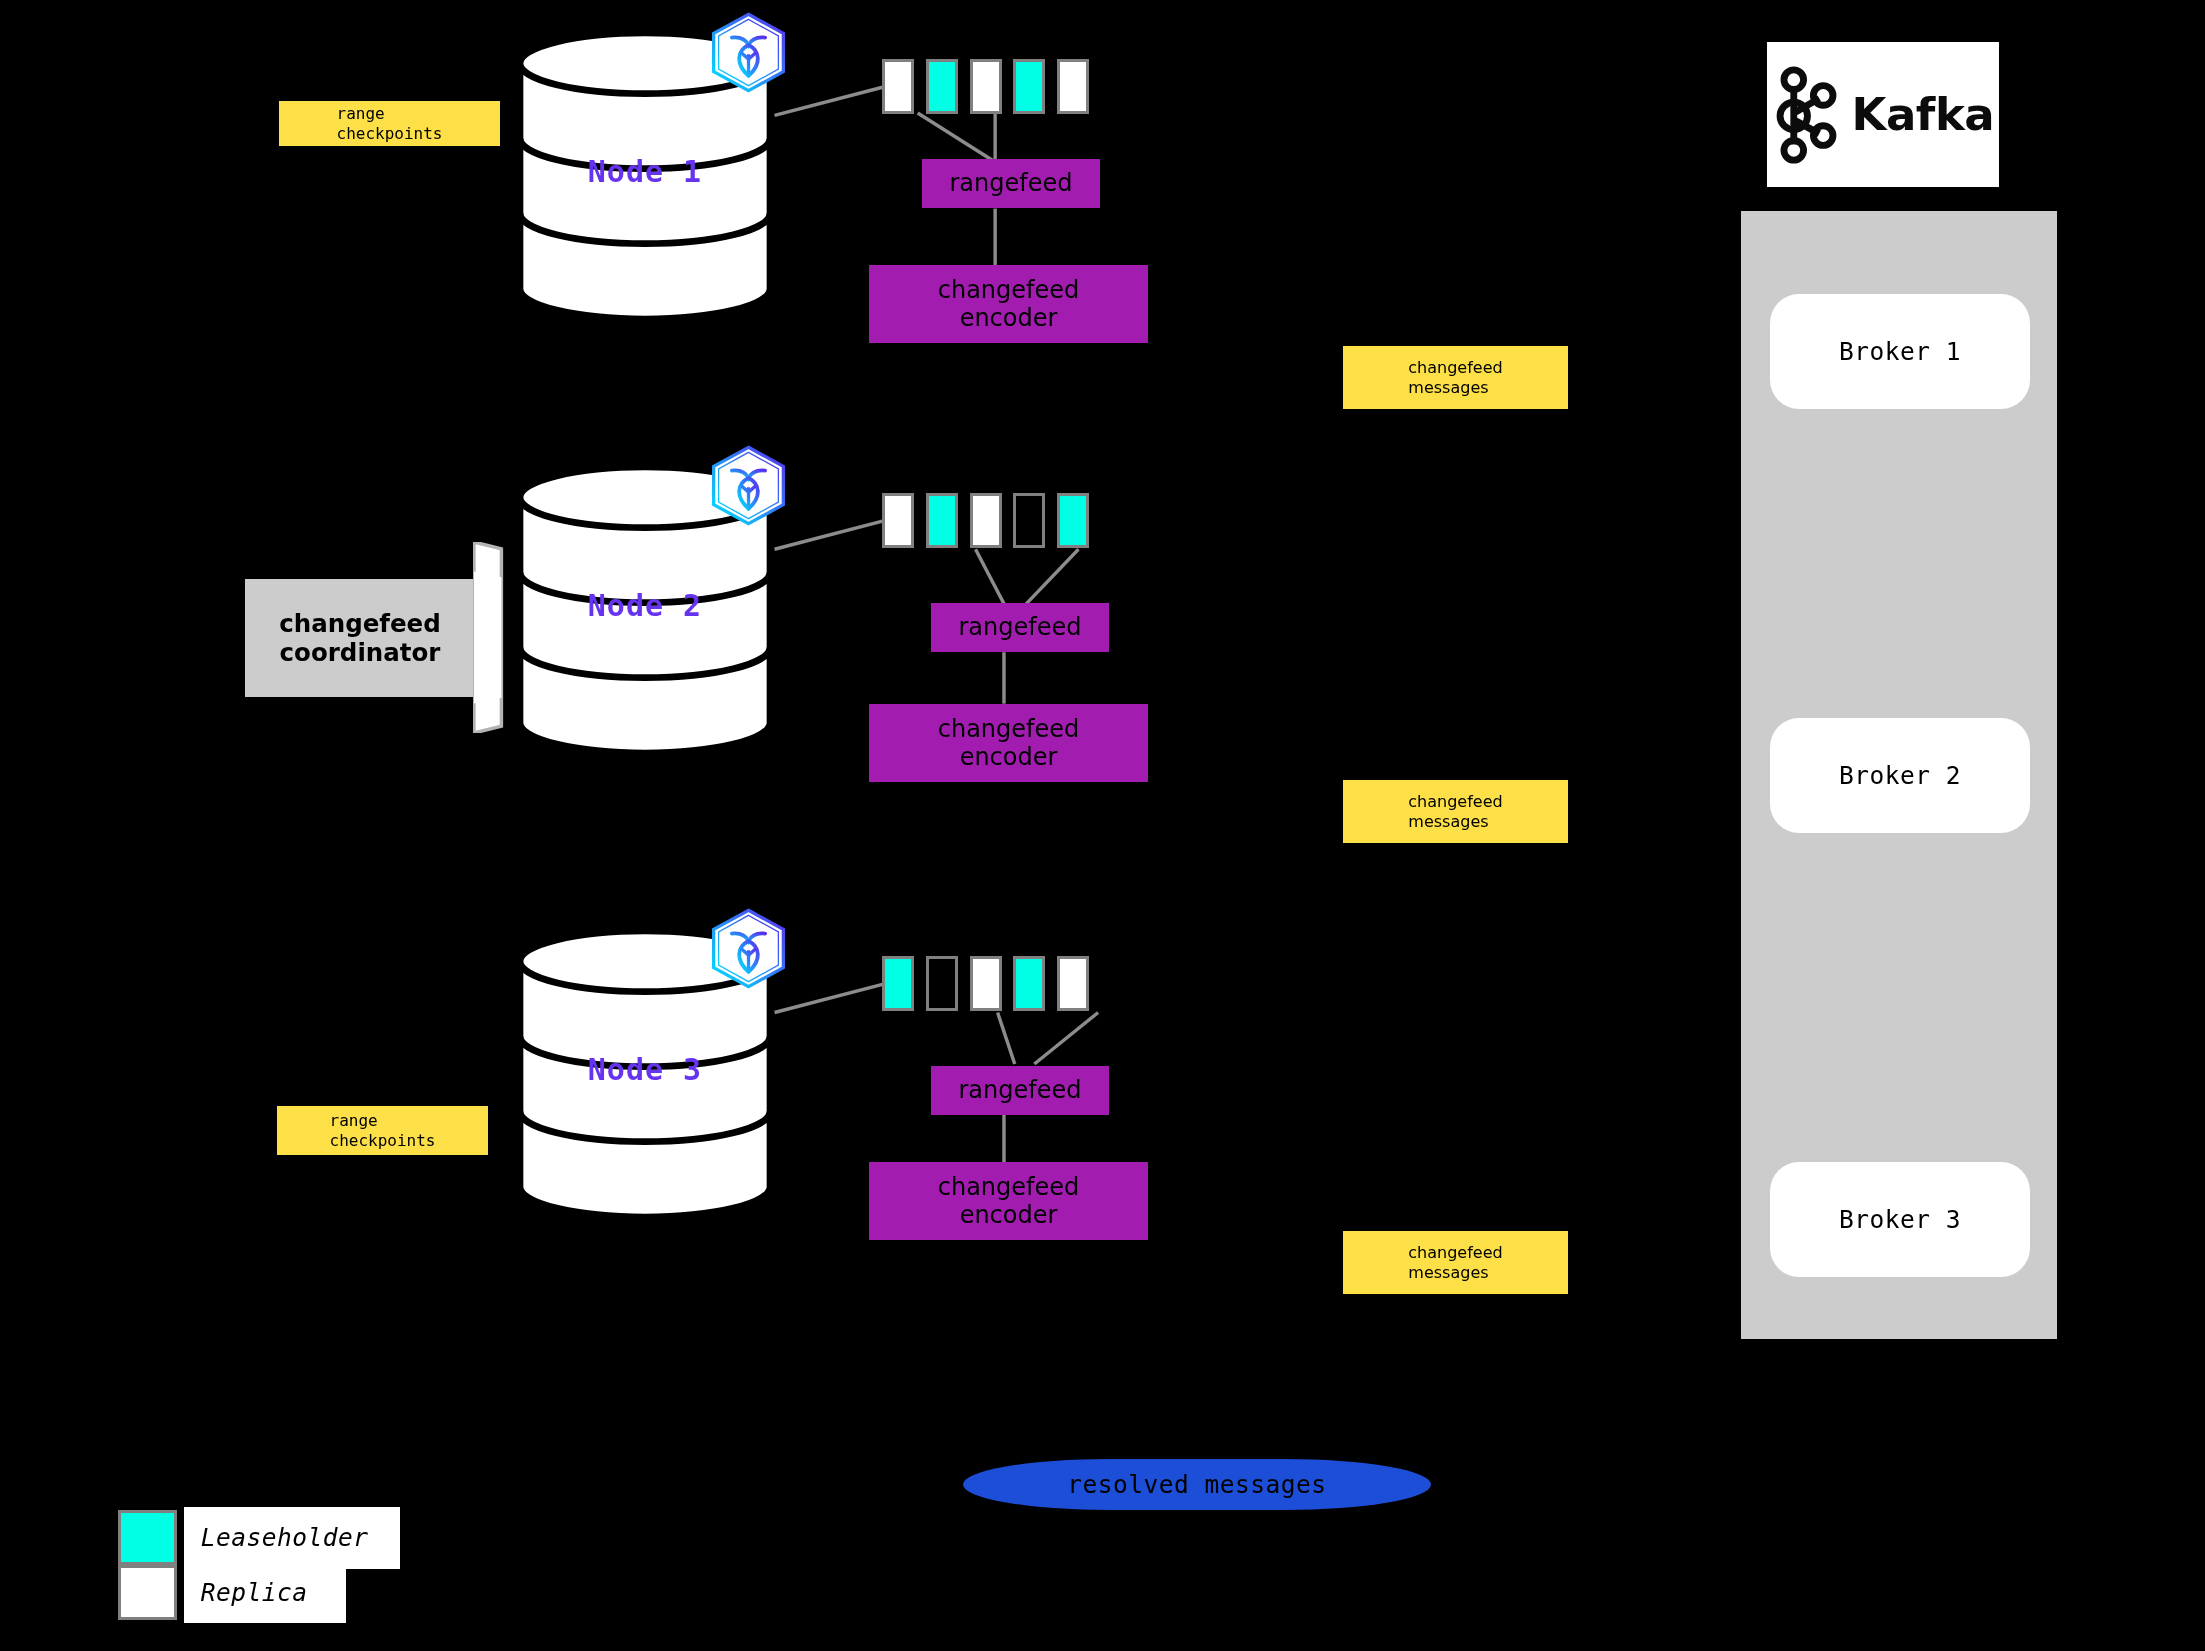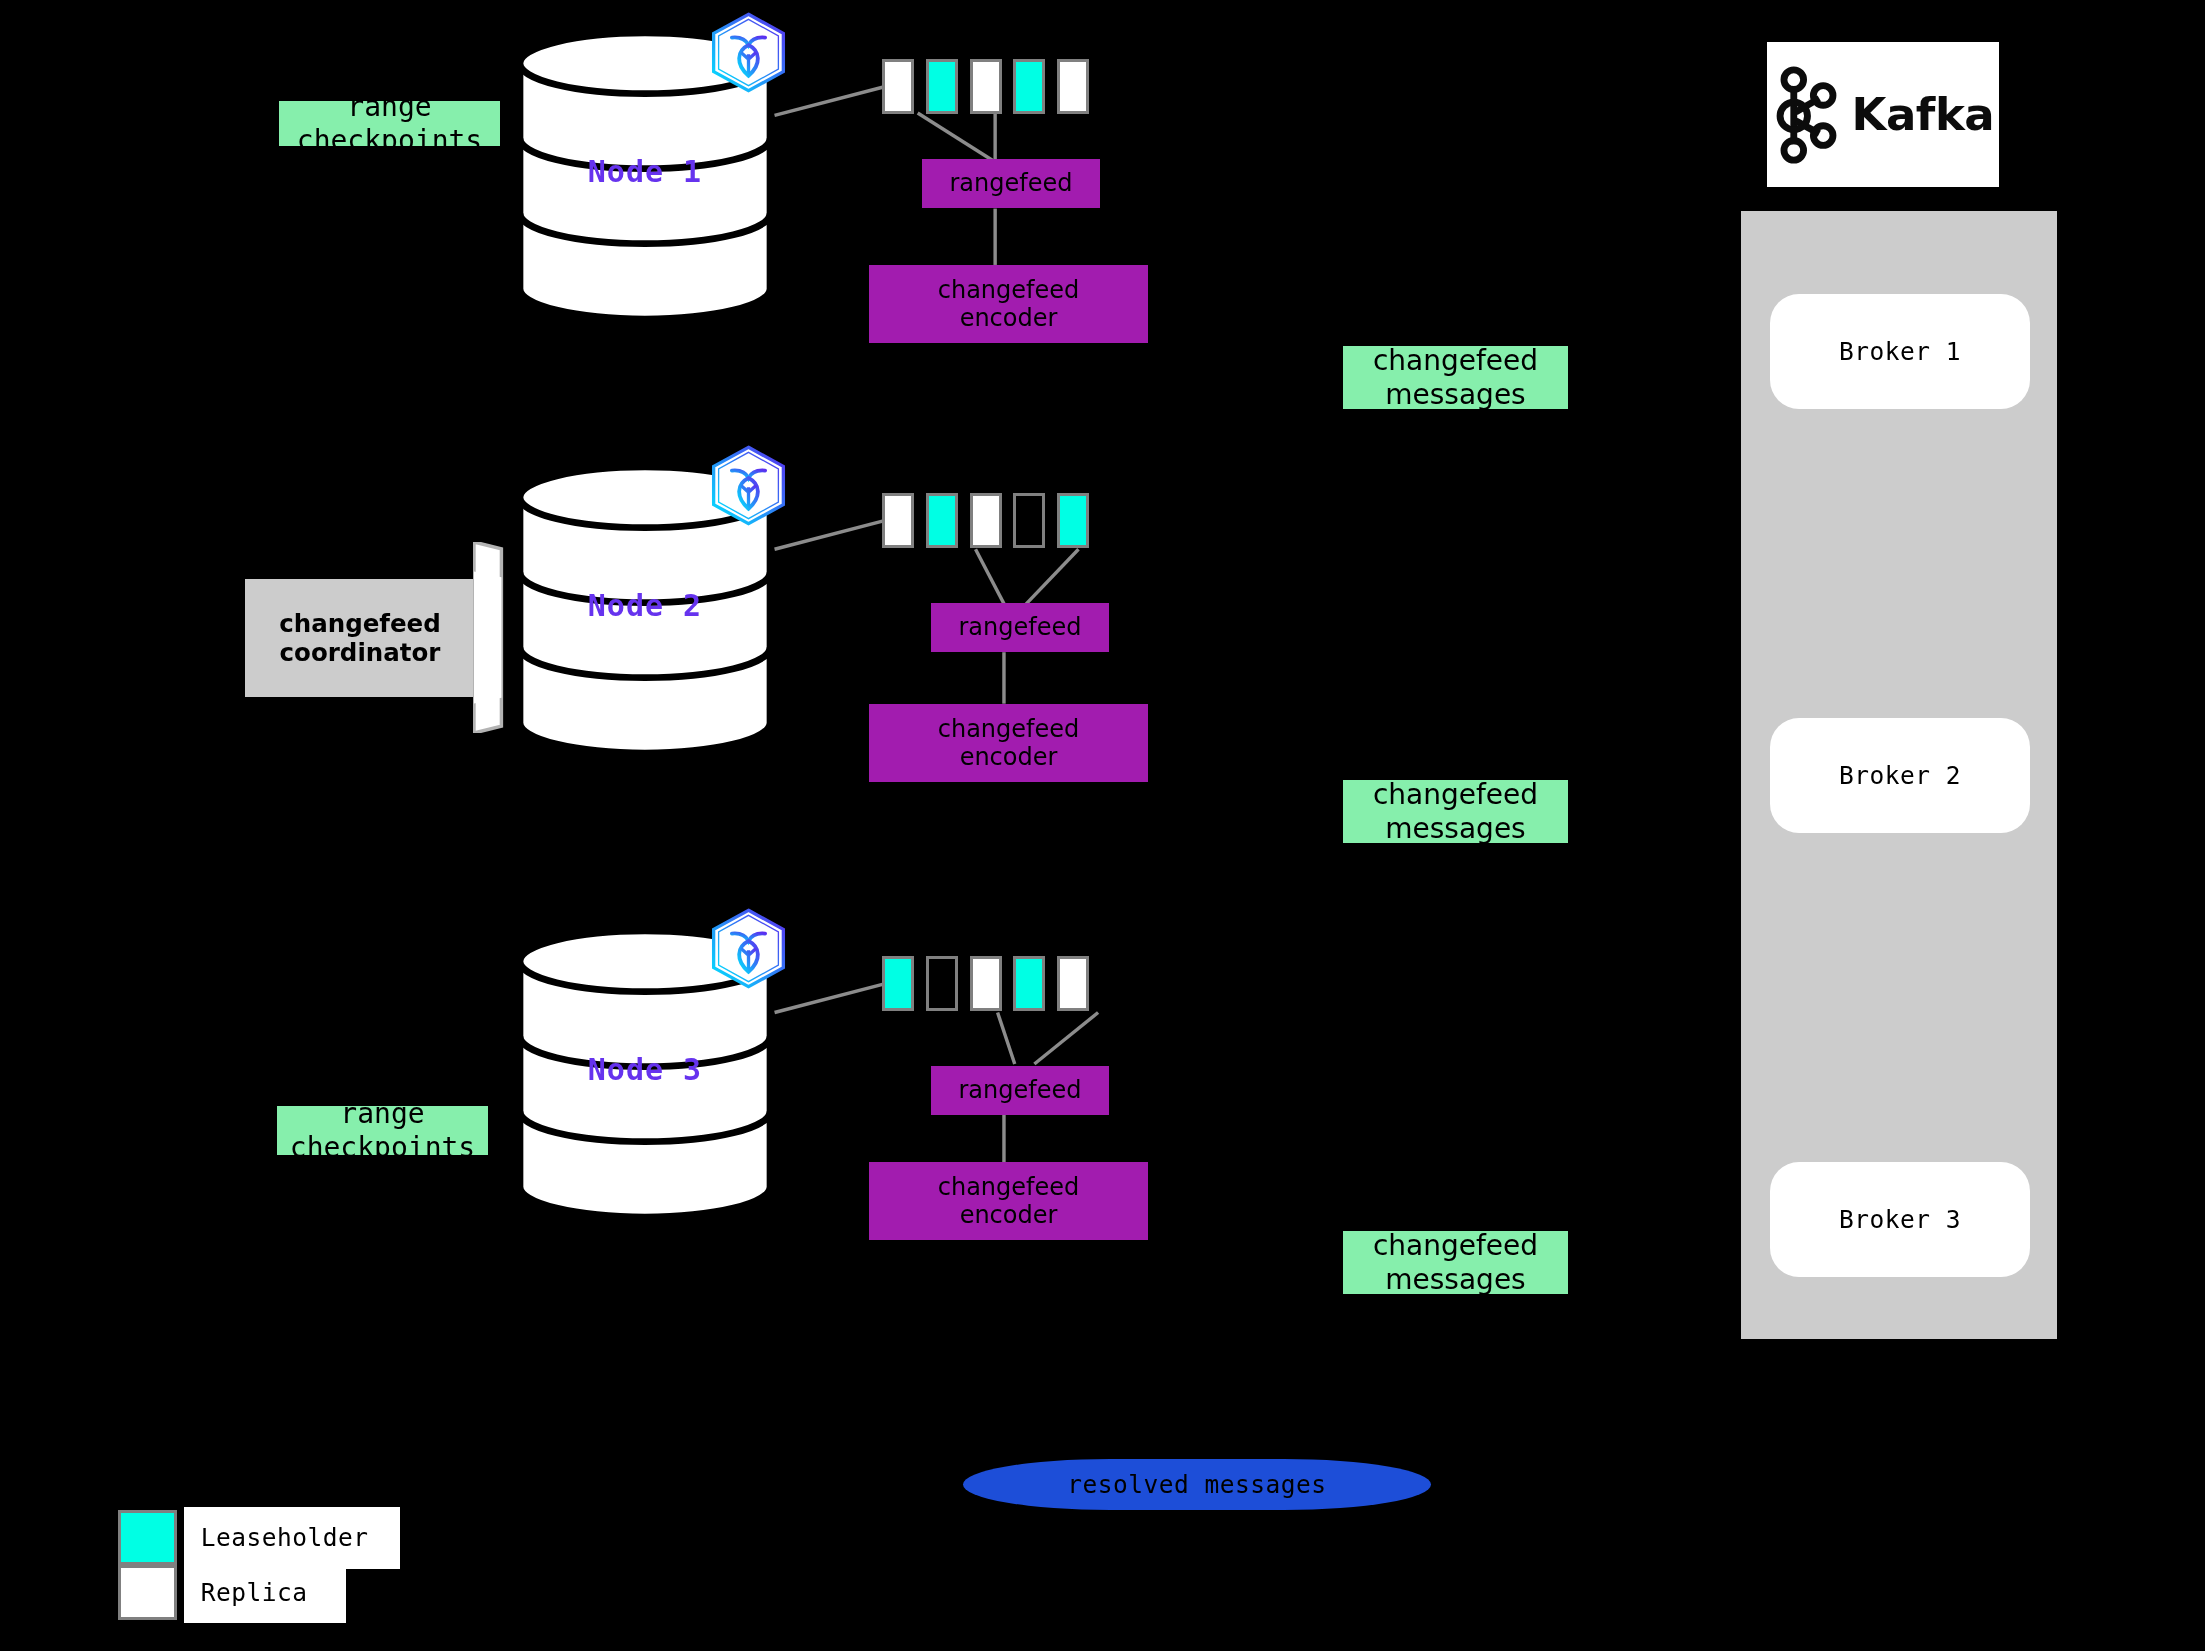--- a/index.html
+++ b/index.html
@@ -43,23 +43,23 @@
     position:absolute;background:#a21caf;color:#000;
     display:flex;align-items:center;justify-content:center;
     text-align:center;font-size:24px;line-height:1.18;
     font-family:"DejaVu Sans","Liberation Sans",sans-serif;
     white-space:pre-line;
     margin-left:16px;
   }
 
   
   .wbox{
-    position:absolute;background:#86efac;color:#000;
+    position:absolute;background:#fde047;color:#000;
     display:flex;align-items:center;justify-content:center;
-    text-align:center;font-size:28px;line-height:1.2;
+    text-align:left;font-size:16px;line-height:1.2;
     font-family:"DejaVu Sans","Liberation Sans",sans-serif;
     white-space:pre-line;overflow:visible;
   }
   .wbox.mono{font-family:"DejaVu Sans Mono","Liberation Mono",monospace;}
 
   
   .coord-wrap{position:absolute;}
   .coord-box{
     position:absolute;left:0;top:0;width:230px;height:118px;background:#cccccc;
     display:flex;align-items:center;justify-content:center;text-align:center;
@@ -300,21 +300,21 @@
     </svg>
     <span class="kafka-word">Kafka</span>
   </div>
 
   <div class="broker" style="left:1770px;top:294px;width:260px;height:115px;">Broker 1</div>
   <div class="broker" style="left:1770px;top:718px;width:260px;height:115px;">Broker 2</div>
   <div class="broker" style="left:1770px;top:1162px;width:260px;height:115px;">Broker 3</div>
 
   <div class="pill" style="left:963px;top:1459px;width:468px;height:51px;">resolved messages</div>
 
-  <div class="legend" style="left:118px;top:1510px;width:373px;height:123px;">
+  <div class="legend" style="left:118px;top:1510px;width:373px;height:123px;font-style:italic;">
     <div class="legend-swatches">
       <div class="legend-sw lease"></div>
       <div class="legend-sw"></div>
     </div>
     <div class="legend-lab" style="left:66px;top:-3.4px;width:216px;height:62px;">Leaseholder</div>
     <div class="legend-lab" style="left:66px;top:51px;width:162px;height:62px;">Replica</div>
   </div>
 
 </div>
 

